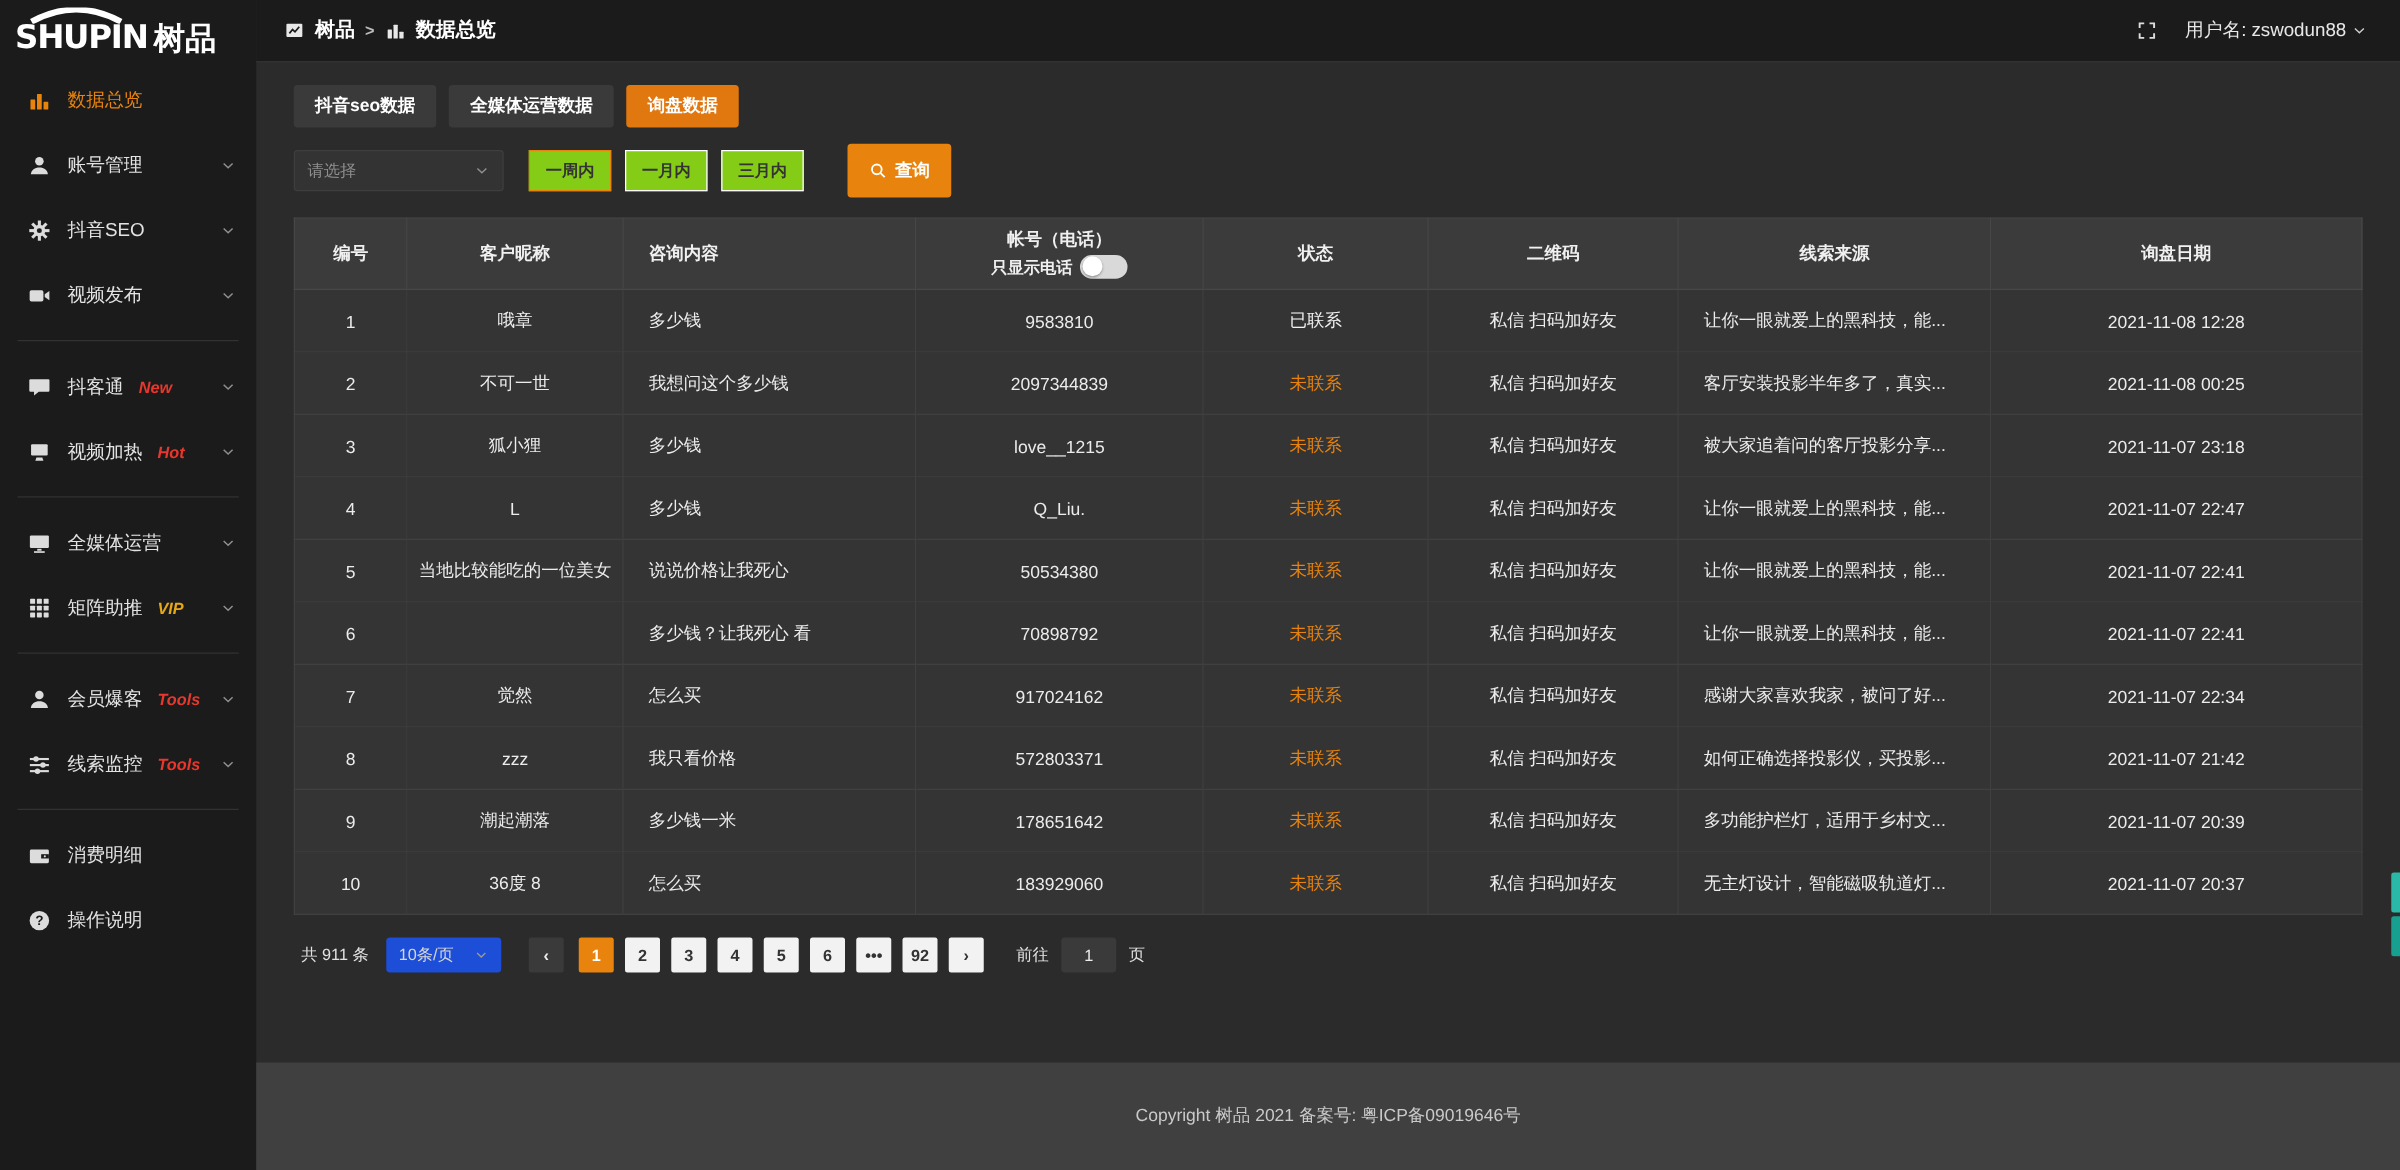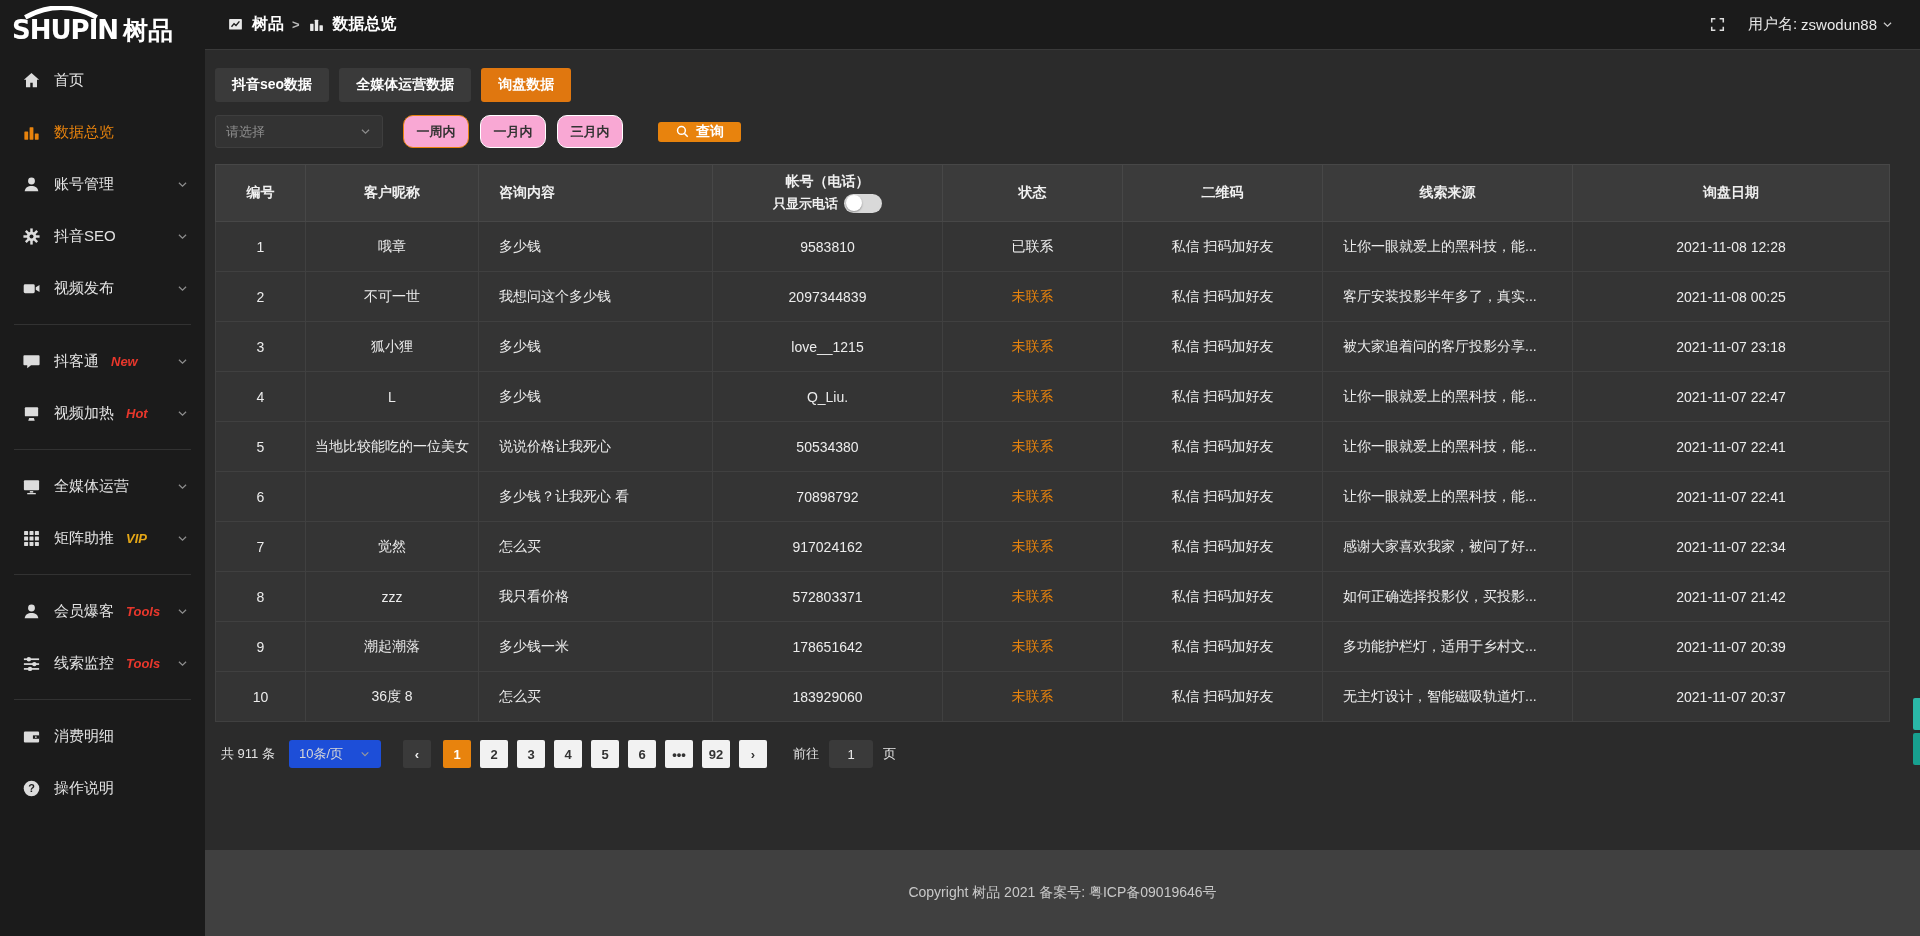--- a/index.html
+++ b/index.html
@@ -38,40 +38,40 @@
   .bc-icon svg { width:100%; height:100%; fill:currentColor; display:block; }
   .bc-sep { color:#bbb; font-size:13px; font-weight:bold; }
   .bc-label { cursor:pointer; }
   .topbar-right { display:flex; align-items:center; gap:22px; color:#e8e8e8; font-size:15px; }
   .fs-icon { width:17px; height:17px; color:#ddd; cursor:pointer; }
   .fs-icon svg { width:100%; height:100%; display:block; }
   .user-box { display:flex; align-items:center; gap:4px; cursor:pointer; }
   .user-caret { width:13px; height:13px; color:#ccc; }
   .user-caret svg { width:100%; height:100%; display:block; }
 
-  .content { flex:1; padding:18px 30px 0 10px; }
+  .content { flex:1; padding:18px 30px 0 10px;margin-left:20px; }
 
   
   .tabs { display:flex; gap:10px; }
   .tab { height:34px; padding:0 17px; display:flex; align-items:center; background:#3a3a3a;
     color:#fff; font-size:14px; font-weight:bold; border-radius:3px; cursor:pointer; }
   .tab.active { background:var(--tab-active,#e0770f); }
 
   
   .filters { display:flex; align-items:center; margin-top:13px; }
   .select { width:168px; height:33px; background:#333; border:1px solid #3e3e3e; border-radius:3px;
     color:#8e8e8e; font-size:13px; display:flex; align-items:center; justify-content:space-between;
     padding:0 10px; cursor:pointer; margin-right:20px; }
   .select .caret { width:13px; height:13px; color:#8e8e8e; }
   .select .caret svg { width:100%; height:100%; display:block; }
-  .range-btn { width:66px; height:33px; background:#f9a8d4; color:#333; font-size:13px; font-weight:bold;
-    display:flex; align-items:center; justify-content:center; border-radius:10px;
+  .range-btn { width:66px; height:33px; background:#84cc16; color:#333; font-size:13px; font-weight:bold;
+    display:flex; align-items:center; justify-content:center; border-radius:0;
     border:1px solid #fff; cursor:pointer; margin-right:11px; }
   .range-btn.selected { border:1px solid var(--accent,#e8830d); }
-  .query-btn { height:20px; padding:0 17px; background:var(--accent,#e8830d); color:#fff; border-radius:3px;
+  .query-btn { height:43px; padding:0 17px; background:var(--accent,#e8830d); color:#fff; border-radius:3px;
     display:flex; align-items:center; gap:6px; font-size:14px; font-weight:bold; cursor:pointer; margin-left:24px; }
   .query-btn .q-icon { width:15px; height:15px; }
   .query-btn .q-icon svg { width:100%; height:100%; display:block; }
 
   
   .data-table { width:100%; border-collapse:collapse; margin-top:16px; table-layout:fixed; }
   .data-table th { background:#3b3b3b; height:57px; font-size:14px; color:#f0f0f0; font-weight:bold;
     border:1px solid #474747; text-align:center; }
   .data-table td { background:#343434; height:50px; font-size:14px; color:#ececec;
     border:1px solid #404040; text-align:center; overflow:hidden; white-space:nowrap; }
@@ -126,29 +126,20 @@
       <div class="logo-en">
         <svg class="logo-arc" viewBox="0 0 100 16">
           <path d="M6 14 Q 50 -10 94 14" fill="none" stroke="#fff" stroke-width="6"></path>
         </svg>
         <span>SHUPIN</span>
       </div>
       <span class="logo-cn">树品</span>
     </div>
     <nav class="menu" id="sidebar-menu">
 
-        <div class="menu-item">
-          <span class="mi-icon">
-            <svg viewBox="0 0 20 20">
-              <path d="M10 2 2 9.3h2.2V17h4.5v-4.7h2.6V17h4.5V9.3H18z"></path>
-            </svg>
-          </span>
-          <span class="mi-label">首页</span>
-
-        </div>
 
         <div class="menu-item active">
           <span class="mi-icon">
             <svg viewBox="0 0 20 20">
               <rect x="2.5" y="9" width="4" height="8.5" rx=".5"></rect>
               <rect x="8" y="4.5" width="4" height="13" rx=".5"></rect>
               <rect x="13.5" y="11" width="4" height="6.5" rx=".5"></rect>
             </svg>
           </span>
           <span class="mi-label">数据总览</span>

